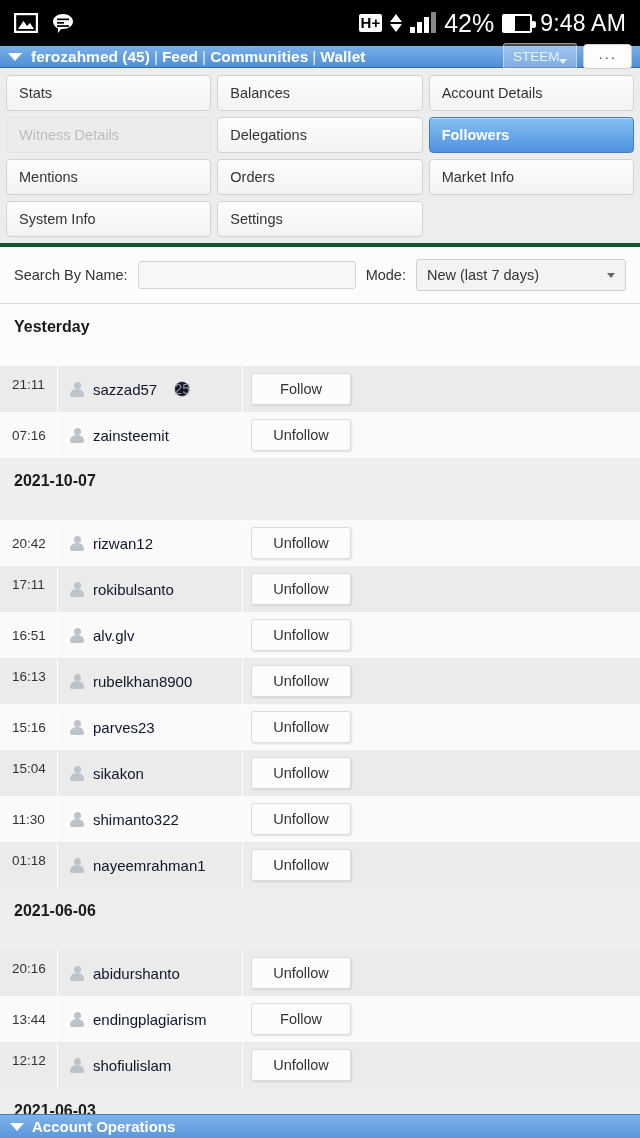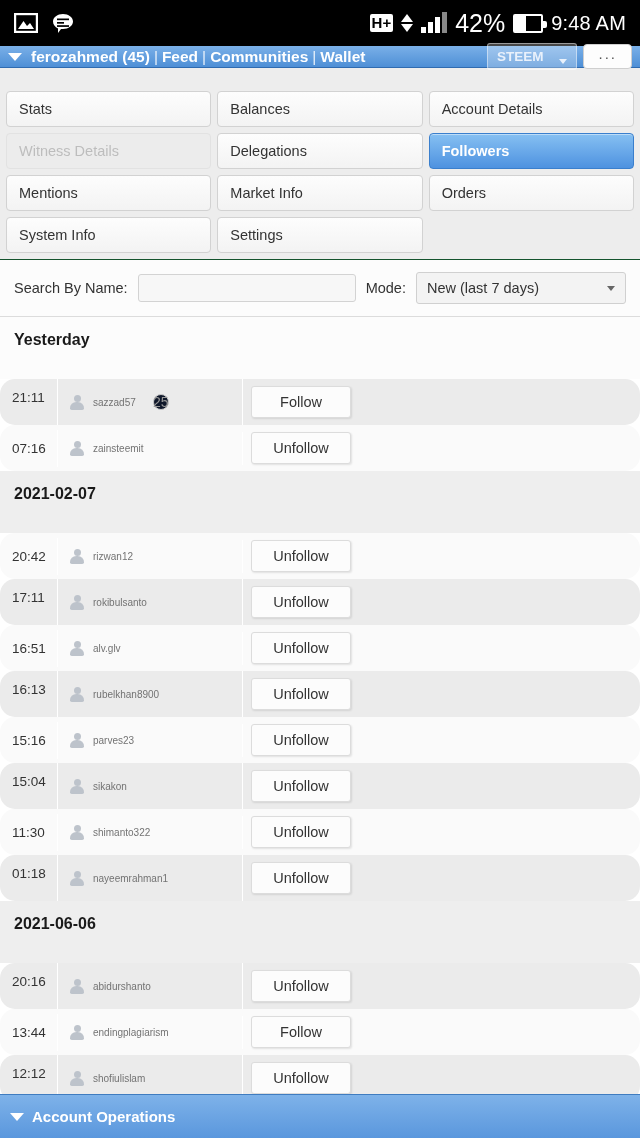--- a/index.html
+++ b/index.html
@@ -11,21 +11,21 @@
   }
   .screen { width: 640px; height: 1138px; position: relative; background:#fafafa; }
 
   
   .statusbar {
     height: 46px; background: #000; color:#fff;
     display:flex; align-items:center; padding: 0 14px;
   }
   .sb-left { display:flex; align-items:center; gap:14px; }
   .sb-right { margin-left:auto; display:flex; align-items:center; gap:8px; }
-  .sb-text { font-size: 20px; letter-spacing:.2px; }
+  .sb-text { font-size: 23px; letter-spacing:.2px; }
   .sb-pct { font-size:25px; }
   .hplus {
     background:#fff; color:#000; font-size:15px; font-weight:bold;
     border-radius:2px; padding:1px 2px; line-height:1.05;
     font-family:"Liberation Sans",sans-serif;
   }
   .updown { display:flex; flex-direction:column; align-items:center; gap:2px; }
   .tri-u { width:0;height:0;border-left:6px solid transparent;border-right:6px solid transparent;border-bottom:8px solid #fff;}
   .tri-d { width:0;height:0;border-left:6px solid transparent;border-right:6px solid transparent;border-top:8px solid #fff;}
   .signal { display:flex; align-items:flex-end; gap:2px; height:20px; }
@@ -43,48 +43,48 @@
     border-bottom:1px solid #2f6bb0;
     padding-left: 8px; color:#fff;
   }
   .caret-down { width:0;height:0;border-left:7px solid transparent;border-right:7px solid transparent;border-top:8px solid #fff; margin-right:9px;}
   .appbar-links { font-size:15.5px; font-weight:bold; white-space:nowrap; color:#fff; }
   .appbar-links .sep { font-weight:normal; opacity:.85; padding:0 4px; }
   .appbar-right { margin-left:auto; display:flex; align-items:center; gap:6px; padding-right:8px; }
   .steem-sel {
     background: rgba(255,255,255,.28); border:1px solid rgba(255,255,255,.45);
     border-radius:3px; color:#e9f1fb; font-size:13.5px;
-    padding:5px 9px; display:flex; align-items:flex-end; gap:16px; font-weight:bold;
+    padding:5px 9px; display:flex; align-items:flex-end; font-weight:normal;
   }
   .steem-sel .cd { width:0;height:0;border-left:4px solid transparent;border-right:4px solid transparent;border-top:5px solid #e9f1fb;}
   .dots-btn {
     background:#fdfdfd; border:1px solid #cfcfcf; border-radius:4px;
     color:#555; font-size:15px; padding:4px 14px 9px; line-height:10px; letter-spacing:2px;
   }
 
   
-  .tabwrap { background:#ededed; padding:23px 6px 6px; }
+  .tabwrap { background:#ededed; padding:7px 6px 6px; }
   .tabgrid { display:grid; grid-template-columns:1fr 1fr 1fr; gap:6px 6px; }
   .tab {
     background: linear-gradient(to bottom,#fdfdfd 0%,#f3f3f3 100%);
     border:1px solid #d2d2d2; border-radius:4px;
     font-size:14.5px; color:#333; padding:9px 12px;
     min-height:34px; display:flex; align-items:center;
   }
   .tab.disabled { color:#bdbdbd; background:#ececec; border-color:#e2e2e2; }
   .tab.active {
     background: linear-gradient(to bottom,#86c0f2 0%,#4e92e0 100%);
     border:1px solid #3a7fcd; color:#fff; font-weight:bold;
     box-shadow: inset 0 1px 0 rgba(255,255,255,.45);
   }
   .tab.empty { background:#ededed; border-color:transparent; }
 
   
   .filterbar {
-    background:#fcfcfc; border-top:1px solid #14532d; border-bottom:1px solid #dcdcdc;
+    background:#fcfcfc; border-top:4px solid #14532d; border-bottom:1px solid #dcdcdc;
     padding:12px 14px; display:flex; align-items:center; gap:10px;
   }
   .flabel { font-size:14.5px; color:#333; white-space:nowrap; }
   .search-input {
     flex:0 0 218px; height:28px; background:#f7f7f7;
     border:1px solid #d3d3d3; border-radius:3px; padding:0 7px;
     font-size:14px; font-family:"Liberation Sans",sans-serif; color:#333;
   }
   .mode-select {
     flex:1; min-width:0; height:32px; background:#f3f3f3;
@@ -93,53 +93,53 @@
   }
   .mode-select .cd { margin-left:auto; width:0;height:0;border-left:4px solid transparent;border-right:4px solid transparent;border-top:5px solid #666;}
 
   
   .list { background:#fff; }
   .date-hd {
     background:#eeeeee; font-size:16px; font-weight:bold; color:#1a1a1a;
     padding:14px 14px 30px;
   }
   .date-hd.first { background:#fcfcfc; }
-  .row { display:flex; align-items:stretch; font-size:14px;border-radius:15px; }
+  .row { display:flex; align-items:stretch; font-size:14px; }
   .row.odd { background:#ebebeb; }
   .row.even { background:#fafafa;align-items:center; }
   .c-time {
     width:58px; flex:0 0 58px; padding:11px 0 11px 12px;
     color:#333; font-size:13.5px; border-right:1px solid #fff;
   }
   .c-user {
     flex:0 0 185px; display:flex; align-items:center; gap:9px;
     padding:9px 0 9px 12px; border-right:1px solid #fff;
   }
   .uicon { width:14px; height:15px; flex:0 0 14px; position:relative; }
   .uicon i { position:absolute; background:#bdc3cb; }
   .uicon i.h { width:7px;height:7px;border-radius:50%;left:3.5px;top:0; }
   .uicon i.b { width:14px;height:8px;border-radius:7px 7px 2px 2px;left:0;top:7px; }
-  .uname { color:#737373; font-size:10px; }
+  .uname { color:#0f172a; font-size:15px; }
   .rep {
     font-size:14px; color:#999; border:1px solid #c9c9c9; border-radius:50%;
     width:16px;height:16px; display:inline-flex;align-items:center;justify-content:center;
     background:#0f172a; margin-left:8px;
   }
   .c-act { flex:1; display:flex; align-items:center; padding:7px 0 7px 8px; }
   .fbtn {
     background:#fcfcfc; border:1px solid #dcdcdc; border-radius:3px;
     font-size:14.5px; color:#333; padding:7px 0; width:100px; text-align:center;
     font-family:"Liberation Sans",sans-serif;
     box-shadow:1px 1px 2px rgba(0,0,0,.10);
   }
   .showmore-wrap { background:#fcfcfc; padding:18px 14px 20px; }
 
   
   .footerbar {
-    position:absolute; left:0; right:0; bottom:0; height:44px;
+    position:absolute; left:0; right:0; bottom:0; height:24px;
     background: linear-gradient(to bottom,#7eb2e9 0%,#5a97dd 100%);
     border-top:1px solid #3f7cc0;
     display:flex; align-items:center; padding-left:10px; color:#fff;
   }
   .footerbar .caret-down { border-top-color:#fff; margin-right:8px; }
   .footer-label { font-size:15px; font-weight:bold; }
 </style>
 </head>
 <body>
 
@@ -194,22 +194,22 @@
 
   <div class="tabwrap">
     <div class="tabgrid">
       <div class="tab">Stats</div>
       <div class="tab">Balances</div>
       <div class="tab">Account Details</div>
       <div class="tab disabled">Witness Details</div>
       <div class="tab">Delegations</div>
       <div class="tab active">Followers</div>
       <div class="tab">Mentions</div>
+      <div class="tab">Orders</div>
       <div class="tab">Market Info</div>
-      <div class="tab">Orders</div>
       <div class="tab">System Info</div>
       <div class="tab">Settings</div>
       <div class="tab empty"></div>
     </div>
   </div>
 
   <div class="filterbar">
     <span class="flabel">Search By Name:</span>
     <input class="search-input" type="text" placeholder="" style="">
     <span class="flabel">Mode:</span>
@@ -243,21 +243,21 @@
             <i class="h"></i>
             <i class="b"></i>
           </span>
         <span class="uname">zainsteemit</span>
       </div>
       <div class="c-act">
         <button class="fbtn">Unfollow</button>
       </div>
     </div>
 
-    <div class="date-hd">2021-02-07</div>
+    <div class="date-hd">2021-10-07</div>
     <div class="row even">
       <div class="c-time">20:42</div>
       <div class="c-user">
         <span class="uicon">
             <i class="h"></i>
             <i class="b"></i>
           </span>
         <span class="uname">rizwan12</span>
       </div>
       <div class="c-act">

